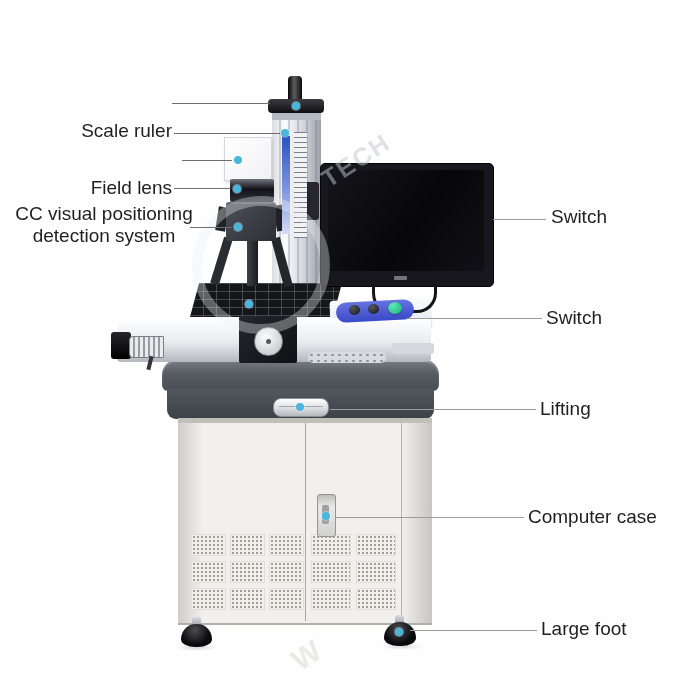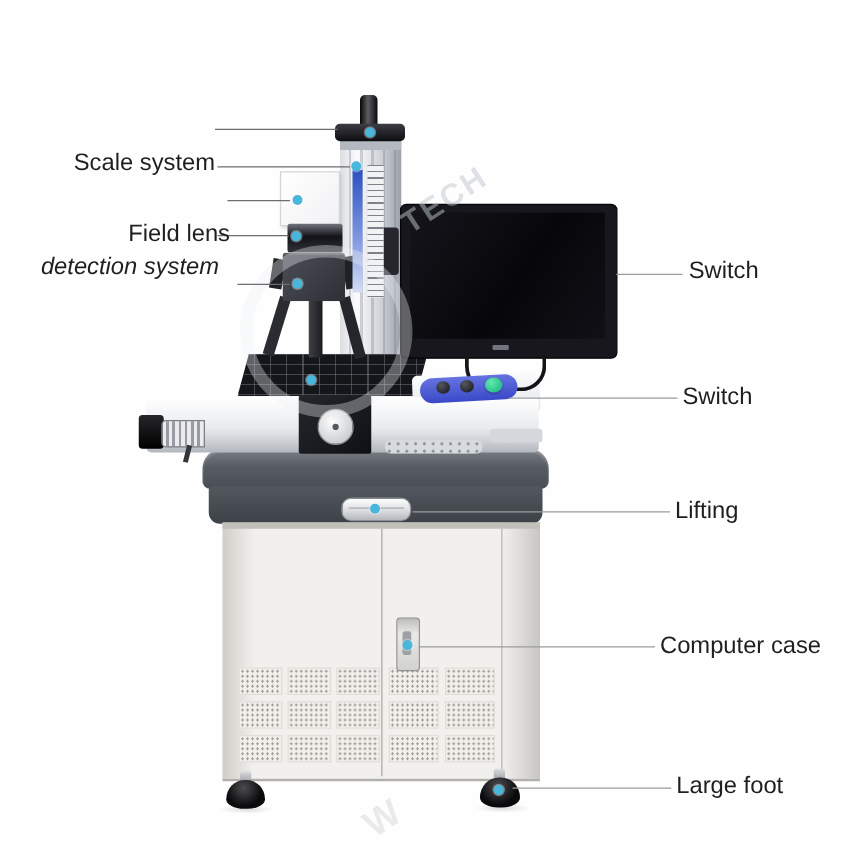--- a/index.html
+++ b/index.html
@@ -216,24 +216,25 @@
   <div class="dot" style="left:292px;top:102px;"></div>
   <div class="dot" style="left:281px;top:129px;"></div>
   <div class="dot" style="left:234px;top:156px;"></div>
   <div class="dot" style="left:233px;top:185px;"></div>
   <div class="dot" style="left:234px;top:223px;"></div>
   <div class="dot" style="left:245px;top:300px;"></div>
   <div class="dot" style="left:296px;top:403px;"></div>
   <div class="dot" style="left:322px;top:512px;"></div>
   <div class="dot" style="left:395px;top:628px;"></div>
 
-  <div class="lbl lbl-right-align" style="left:40px;top:120px;width:132px;">Scale system</div>
-  <div class="lbl lbl-right-align" style="left:52px;top:177px;width:132px;">Field lens</div>
+  <div class="lbl lbl-right-align" style="left:40px;top:120px;width:132px;">Scale ruler</div>
+  <div class="lbl lbl-right-align" style="left:40px;top:177px;width:132px;">Field lens</div>
   <div class="lbl lbl-center" style="left:0px;top:203px;width:208px;">
-    <span style="display:block;font-style:italic;">detection system</span>
+    <span style="display:block;">CC visual positioning</span>
+    <span style="display:block;">detection system</span>
   </div>
   <div class="lbl" style="left:551px;top:206px;">Switch</div>
   <div class="lbl" style="left:546px;top:307px;">Switch</div>
   <div class="lbl" style="left:540px;top:398px;">Lifting</div>
   <div class="lbl" style="left:528px;top:506px;">Computer case</div>
   <div class="lbl" style="left:541px;top:618px;">Large foot</div>
 
 </div>
 
 </body></html>

